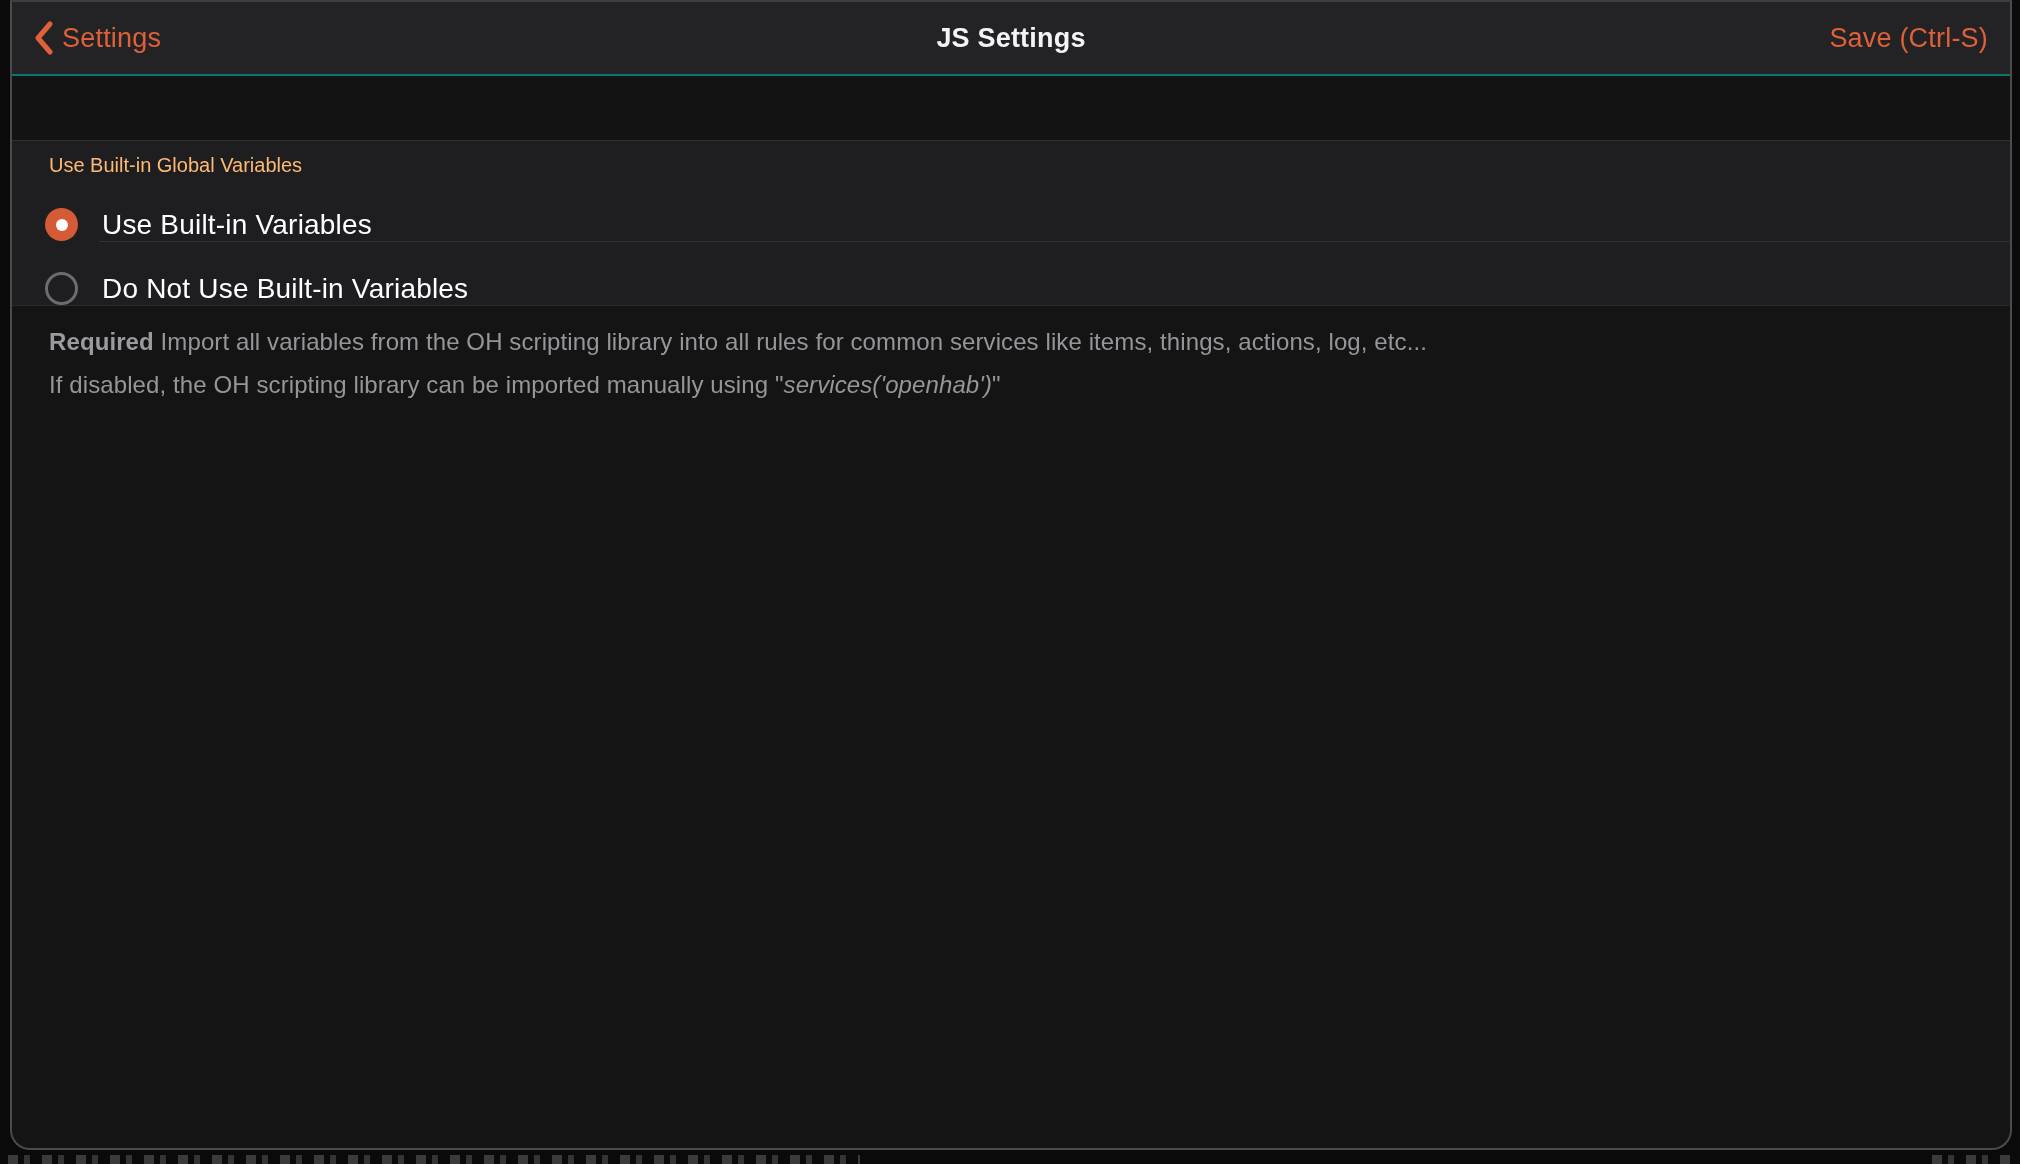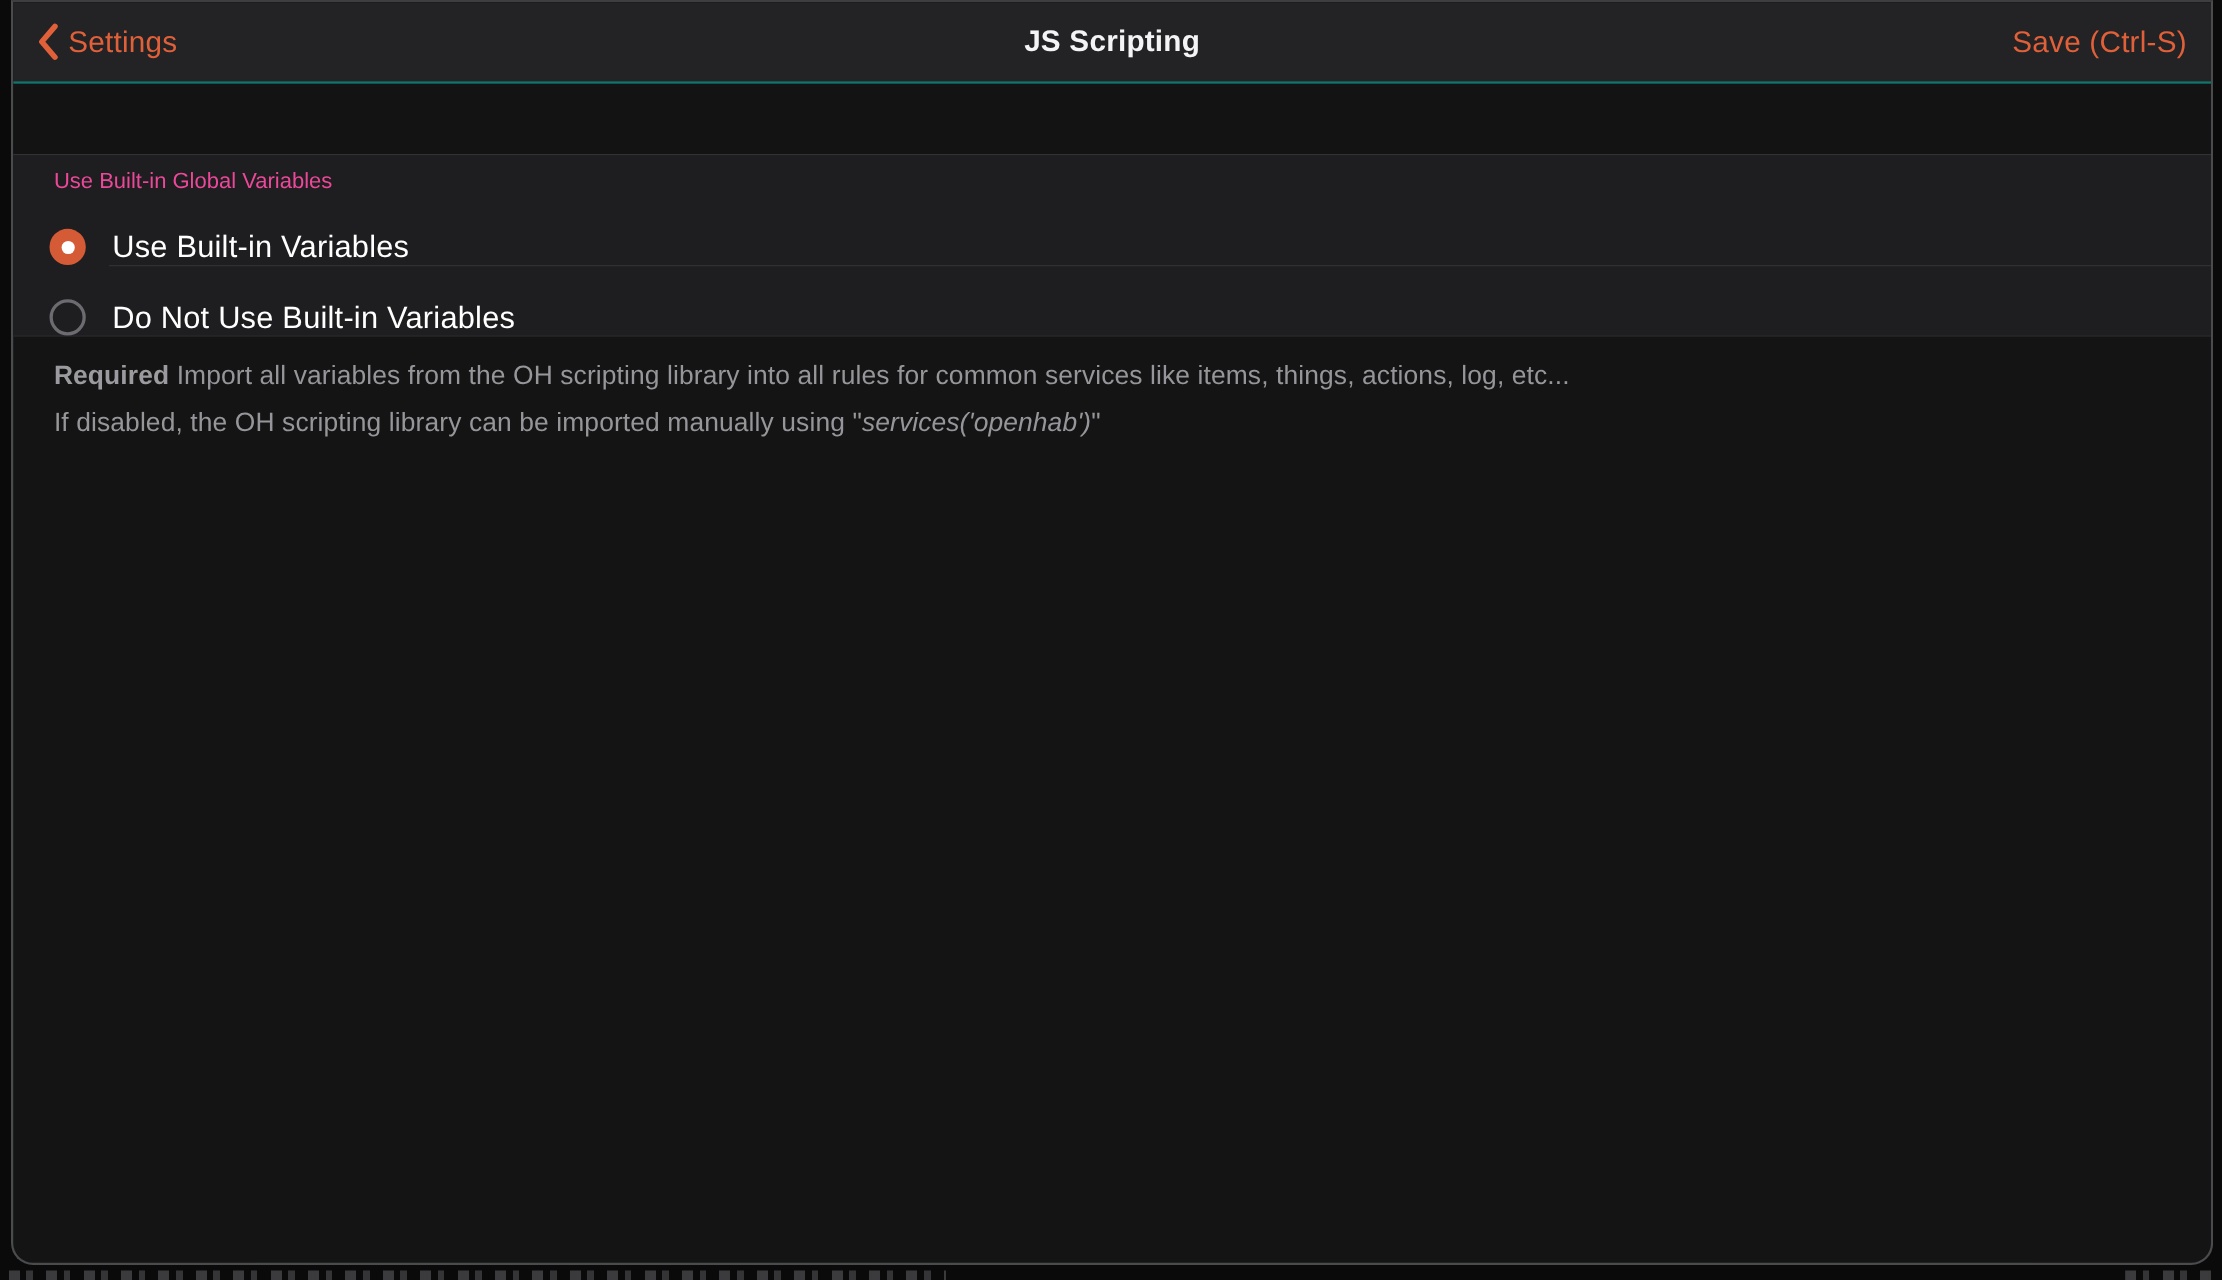--- a/index.html
+++ b/index.html
@@ -73,21 +73,21 @@
   .top-gap { height: 64px; background: #131314; }
   
   .card {
     background: #1e1e20;
     border-top: 1px solid #323234;
     border-bottom: 1px solid #2a2a2c;
     box-sizing: border-box;
   }
   .card-label {
     padding: 13px 0 2px 37px;
-    color: #ec4899;
+    color: #fdba74;
     font-size: 20px;
     line-height: 22px;
   }
   .radio-row {
     position: relative;
     height: 63px;
     display: flex;
     align-items: flex-end;
     cursor: pointer;
   }
@@ -160,21 +160,21 @@
 
     <div class="navbar">
       <div class="nav-link">
         <span class="chevron-left">
           <svg width="20" height="34" viewBox="0 0 20 34">
             <polyline points="16,3 4,17 16,31" fill="none" stroke="#df6039" stroke-width="5" stroke-linecap="round" stroke-linejoin="round"></polyline>
           </svg>
         </span>
         <span>Settings</span>
       </div>
-      <div class="nav-title">JS Scripting</div>
+      <div class="nav-title">JS Settings</div>
       <div class="nav-link">Save (Ctrl-S)</div>
     </div>
 
     <div class="top-gap"></div>
 
     <div class="card">
       <div class="card-label">Use Built-in Global Variables</div>
 
       <div class="radio-row">
         <span class="radio-icon checked"></span>

